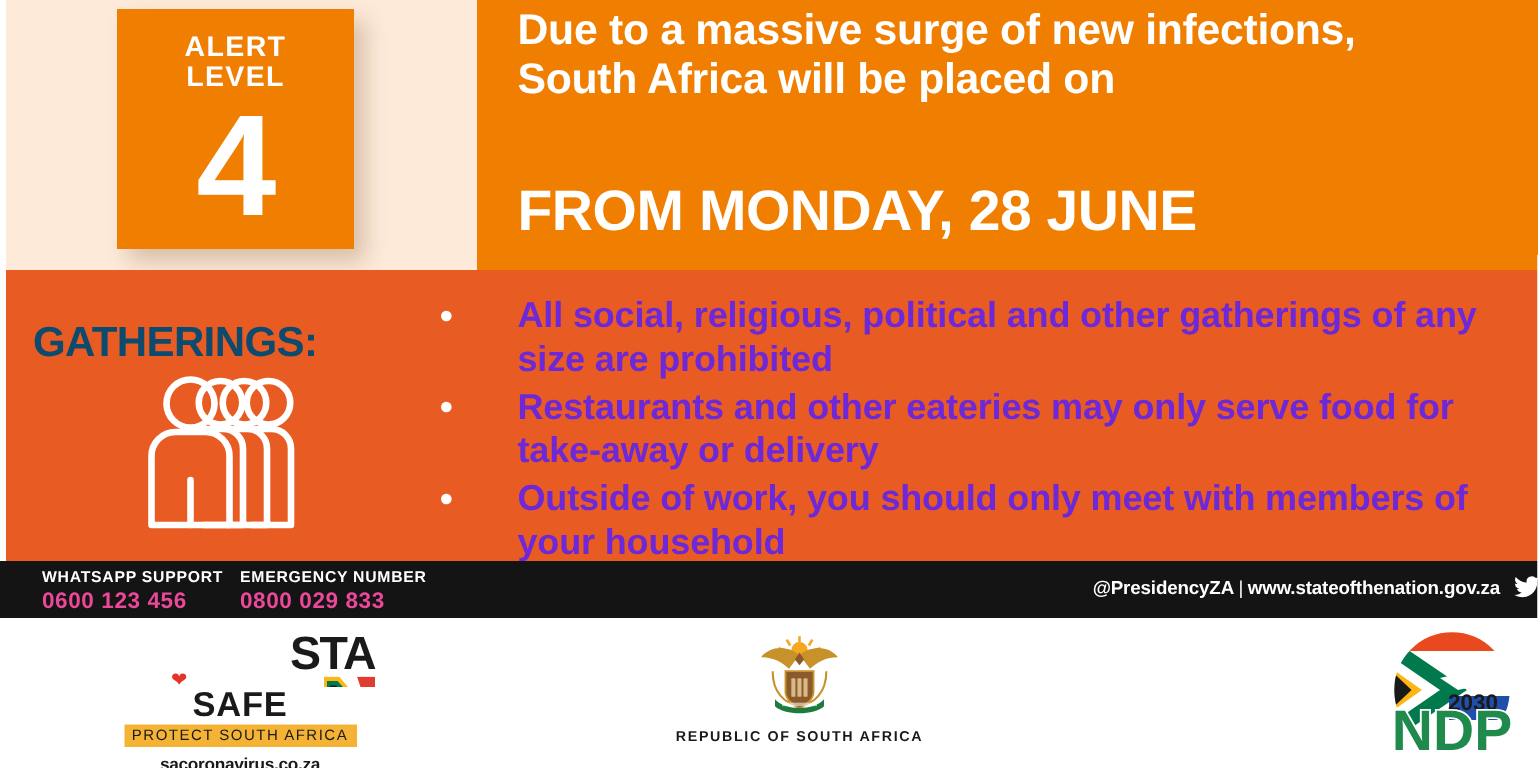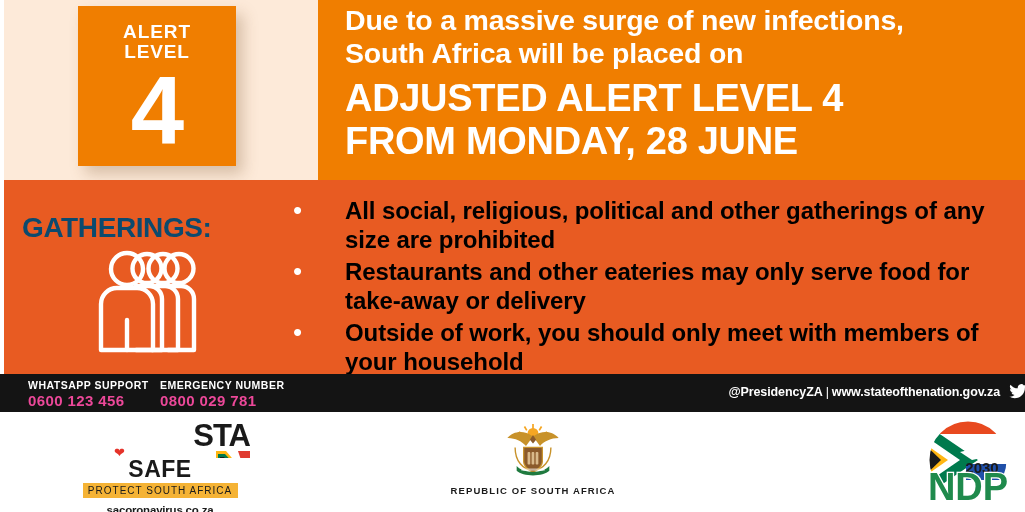--- a/index.html
+++ b/index.html
@@ -52,21 +52,21 @@
 
   .people-icon{position:absolute;left:95px;top:248px;width:122px;height:108px;}
 
   .bullets{position:absolute;left:288px;top:196px;width:720px;}
   .bullet-row{display:flex;align-items:flex-start;margin-bottom:3px;}
   .bullet-dot{
     flex:0 0 auto;width:52px;color:#ffffff;font-size:26px;line-height:29px;
     text-align:left;padding-left:5px;
   }
   .bullet-text{
-    color:#000000;font-size:24px;line-height:29px;font-weight:bold;letter-spacing:-.1px;
+    color:#6d28d9;font-size:24px;line-height:29px;font-weight:bold;letter-spacing:-.1px;
   }
 
   
   .footer-bar{position:absolute;left:0;top:374px;width:1025px;height:38px;background:#141414;}
   .contact-block{position:absolute;top:379px;color:#ffffff;}
   .contact-label{font-size:10.5px;font-weight:bold;letter-spacing:.5px;color:#ffffff;}
   .contact-number{font-size:15px;font-weight:bold;color:#ec4899;letter-spacing:.4px;margin-top:1px;}
   .contact-whatsapp{left:28px;}
   .contact-emergency{left:160px;}
 
@@ -118,21 +118,21 @@
     </div>
     <div class="alert-number">4</div>
   </div>
 
   <div class="headline">
     <div class="headline-intro">
       <span>Due to a massive surge of new infections,</span><br>
       <span>South Africa will be placed on</span>
     </div>
     <div class="headline-main">
-      <span>ADJUSTED ALERT LEVEL 4</span><br>
+      <br>
       <span>FROM MONDAY, 28 JUNE</span>
     </div>
   </div>
 
   <div class="mid-band"></div>
   <div class="mid-left-edge"></div>
 
   <div class="gatherings-title">GATHERINGS:</div>
 
   <div class="people-icon">
@@ -172,21 +172,21 @@
 
   <div class="footer-bar"></div>
 
   <div class="contact-block contact-whatsapp">
     <div class="contact-label">WHATSAPP SUPPORT</div>
     <div class="contact-number">0600 123 456</div>
   </div>
 
   <div class="contact-block contact-emergency">
     <div class="contact-label">EMERGENCY NUMBER</div>
-    <div class="contact-number">0800 029 781</div>
+    <div class="contact-number">0800 029 833</div>
   </div>
 
   <div class="handle-block">
     <span>@PresidencyZA</span><span class="handle-sep">|</span><span>www.stateofthenation.gov.za</span>
   </div>
 
   <div class="social-icons">
     <span>
       <svg width="18" height="16" viewBox="0 0 24 22" aria-hidden="true">
         <path fill="#ffffff" d="M24 2.6a9.8 9.8 0 0 1-2.8.8A4.9 4.9 0 0 0 23.3.7a9.7 9.7 0 0 1-3.1 1.2A4.9 4.9 0 0 0 11.7 6a13.9 13.9 0 0 1-10-5.1 4.9 4.9 0 0 0 1.5 6.5A4.8 4.8 0 0 1 1 6.8v.1a4.9 4.9 0 0 0 3.9 4.8 4.9 4.9 0 0 1-2.2.1 4.9 4.9 0 0 0 4.6 3.4A9.9 9.9 0 0 1 0 17.3a13.9 13.9 0 0 0 7.5 2.2c9.1 0 14-7.5 14-14v-.7A9.9 9.9 0 0 0 24 2.6z"></path>

